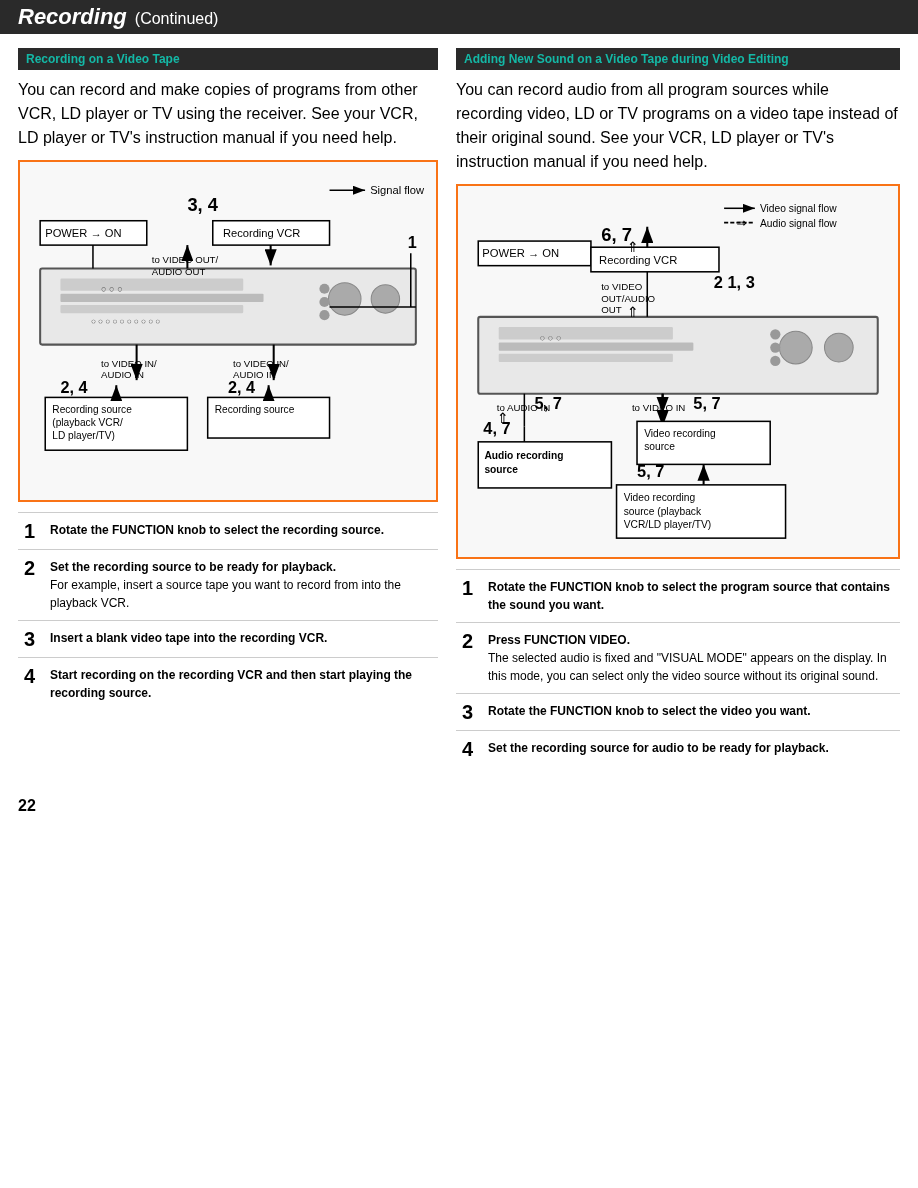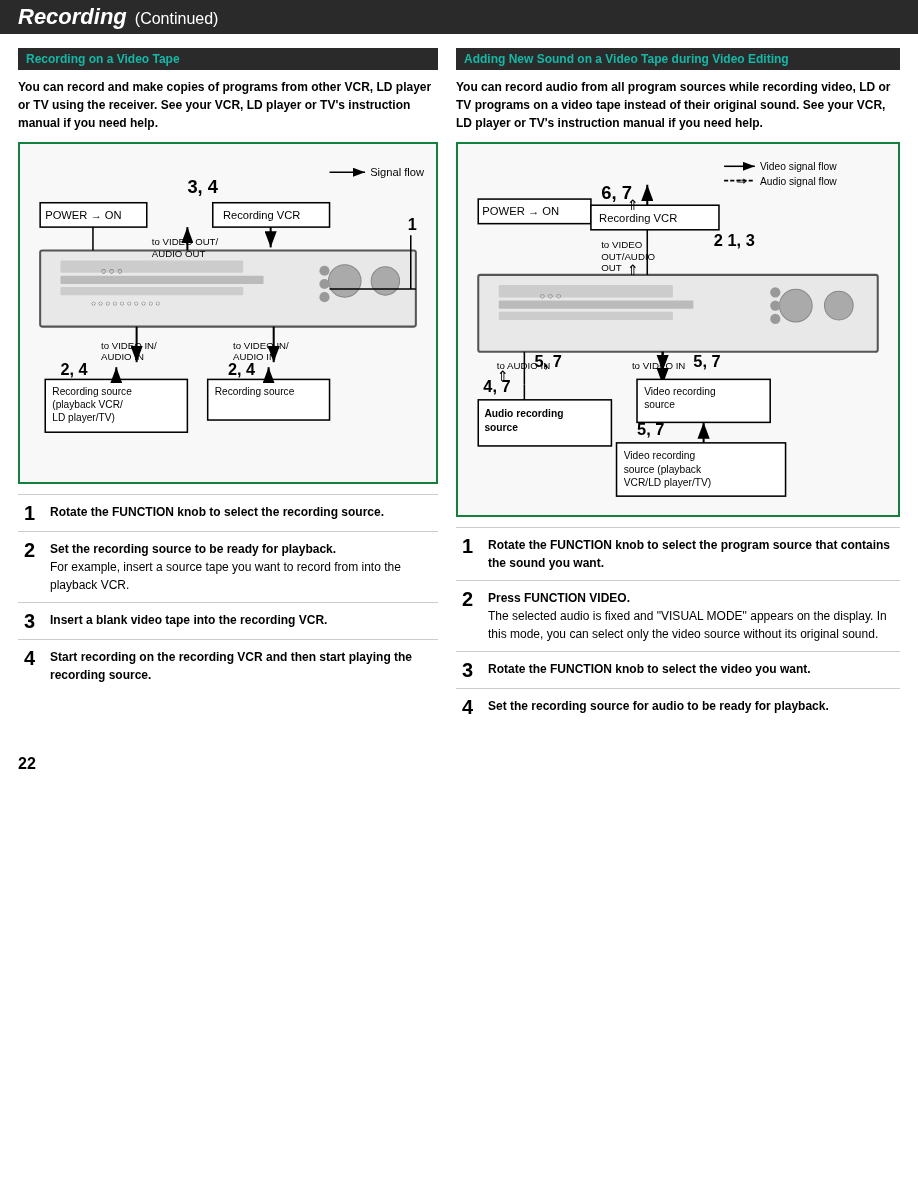--- a/index.html
+++ b/index.html
@@ -53,29 +53,28 @@
     .section-header {
       background: #2a2a2a;
       color: #14b8a6;
       font-size: 12px;
       font-weight: 700;
       padding: 4px 8px;
       margin-bottom: 8px;
     }
 
     .section-intro {
-      font-size: 12px;
+      font-size: 16px;
       line-height: 1.5;
       margin-bottom: 10px;
-      font-weight: bold;
     }
 
     
     .diagram-box {
-      border: 2px solid #15803d;
+      border: 2px solid #f97316;
       padding: 10px;
       margin-bottom: 10px;
       background: #f8f8f8;
       position: relative;
     }
 
     
     .steps-list {
       list-style: none;
     }

